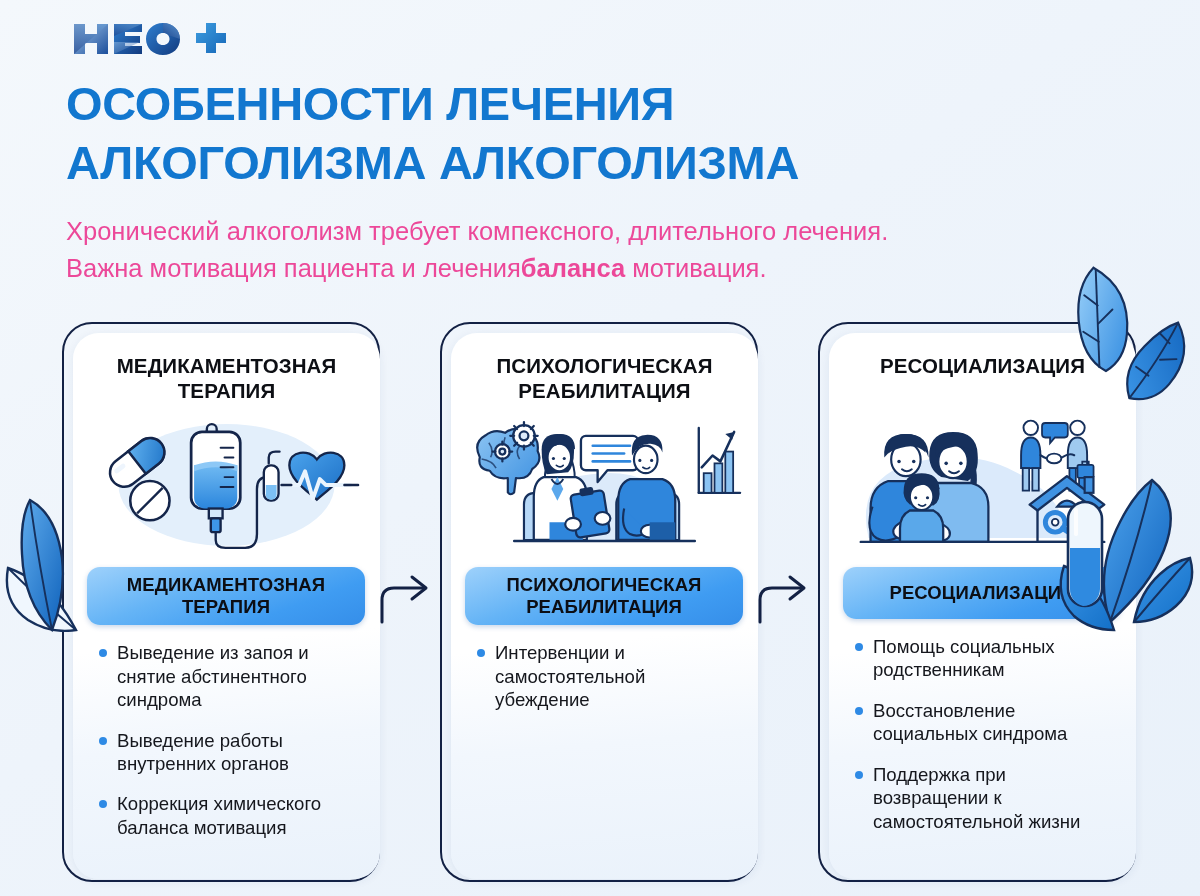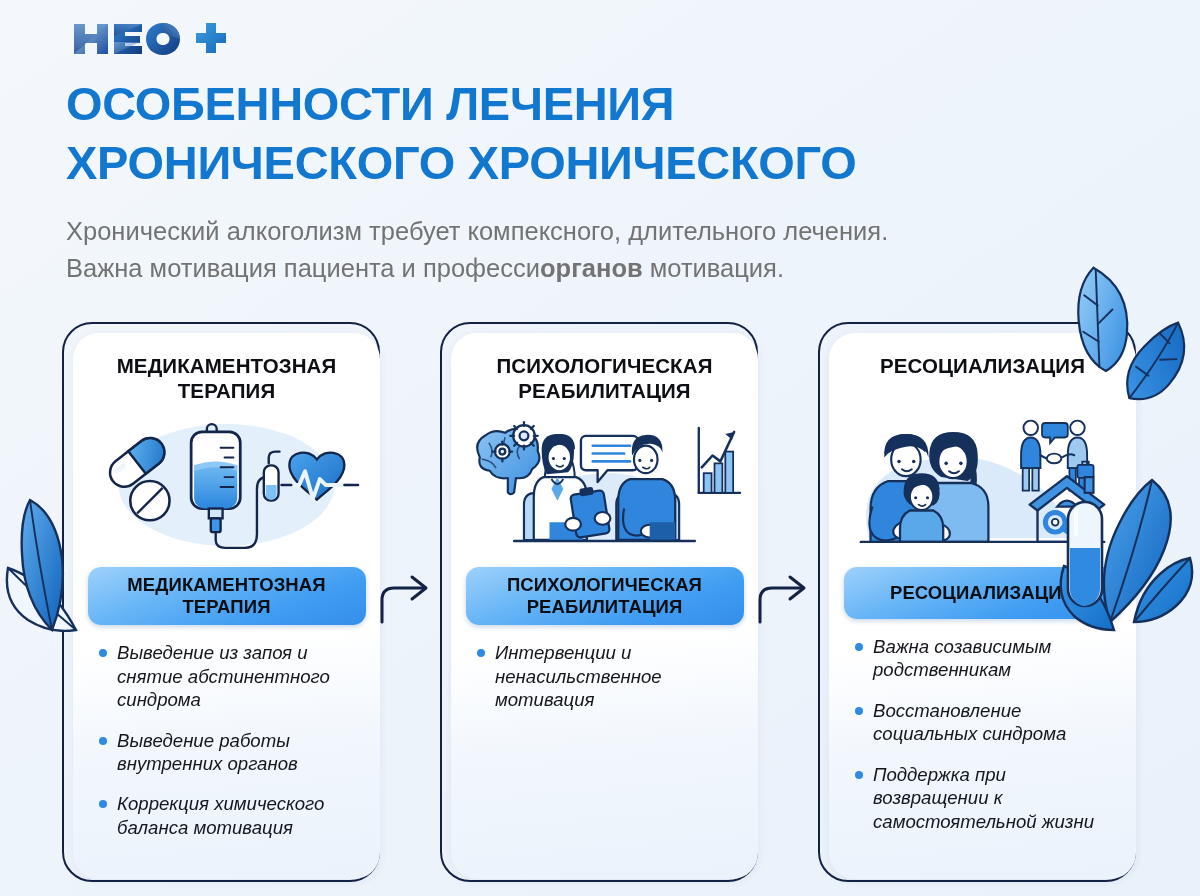--- a/index.html
+++ b/index.html
@@ -45,21 +45,21 @@
     line-height: 1.26;
     font-weight: bold;
     letter-spacing: -0.3px;
   }
 
   .subtitle {
     position: absolute;
     left: 66px;
     top: 213px;
     width: 1060px;
-    color: #737373;
+    color: #ec4899;
     font-size: 25.5px;
     line-height: 1.45;
     font-weight: normal;
   }
   .subtitle b { font-weight: bold; }
 
   
   .cards {
     position: absolute;
     left: 62px;
@@ -92,21 +92,20 @@
     left: 11px;
     top: 11px;
     width: 307px;
     height: 546px;
     border-radius: 26px;
     background: linear-gradient(175deg, #ffffff 0%, #ffffff 56%, #f2f7fd 74%, #eaf2fb 100%);
     box-shadow: 0 2px 10px rgba(30, 60, 110, 0.07);
     overflow: hidden;
     display: flex;
     flex-direction: column;
-    align-items: center;
     padding: 20px 14px 16px 14px;
   }
 
   .card-title {
     font-size: 20.5px;
     font-weight: bold;
     color: #0d0f14;
     text-align: center;
     line-height: 1.22;
     letter-spacing: 0.1px;
@@ -140,21 +139,20 @@
     line-height: 1.2;
     padding: 7px 10px;
     letter-spacing: 0.1px;
   }
 
   .bullets {
     margin-top: 16px;
     width: 100%;
     padding-left: 10px;
     list-style: none;
-    font-style: italic;
   }
   .bullets li {
     position: relative;
     padding-left: 20px;
     margin-bottom: 17px;
     font-size: 18.6px;
     line-height: 1.26;
     color: #15171d;
   }
   .bullets li::before {
@@ -212,26 +210,26 @@
 
       <path d="M95 7 c10 0 17 7 17 16 s-7 16 -17 16 s-17 -7 -17 -16 s7 -16 17 -16 Z M95 17 c-4 0 -6.5 2.6 -6.5 6 s2.5 6 6.5 6 s6.5 -2.6 6.5 -6 s-2.5 -6 -6.5 -6 Z" fill="url(#lgC)"></path>
       <path d="M95 7 c10 0 17 7 17 16 l-12 -4 c0 -1.5 -1.5 -2 -5 -2 Z" fill="url(#lgB)" opacity="0.7"></path>
 
       <path d="M128 17 h10 V7 h10 v10 h10 v10 h-10 v10 h-10 V27 h-10 Z" fill="url(#lgD)"></path>
     </svg>
   </div>
 
   <div class="title">
     <div>ОСОБЕННОСТИ ЛЕЧЕНИЯ</div>
-    <div>ХРОНИЧЕСКОГО ХРОНИЧЕСКОГО</div>
+    <div>АЛКОГОЛИЗМА АЛКОГОЛИЗМА</div>
   </div>
 
   <div class="subtitle">
     <div>Хронический алкоголизм требует компексного, длительного лечения.</div>
-    <div><span>Важна мотивация пациента и професси</span><b>органов</b><span> мотивация.</span></div>
+    <div><span>Важна мотивация пациента и лечения</span><b>баланса</b><span> мотивация.</span></div>
   </div>
 
   <div class="cards">
 
     <div class="card-slot">
       <div class="card-frame"></div>
       <div class="card">
         <div class="card-title">МЕДИКАМЕНТОЗНАЯ ТЕРАПИЯ</div>
 
         <div class="illus">
@@ -413,21 +411,21 @@
               <rect x="263" y="38" width="8" height="42" fill="#8cc4f3" stroke="#16305c" stroke-width="1.8"></rect>
               <polyline points="239,54 250,42 258,48 272,18" fill="none" stroke="#16305c" stroke-width="2.6" stroke-linejoin="round" stroke-linecap="round"></polyline>
               <path d="M272 18 l-9 2 l7 6 Z" fill="#16305c"></path>
             </g>
           </svg>
         </div>
 
         <div class="badge">ПСИХОЛОГИЧЕСКАЯ РЕАБИЛИТАЦИЯ</div>
 
         <ul class="bullets">
-          <li>Интервенции и ненасильственное мотивация</li>
+          <li>Интервенции и самостоятельной убеждение</li>
         </ul>
       </div>
     </div>
 
     <div class="connector">
       <svg viewBox="0 0 60 560" width="60" height="560">
         <g stroke="#132144" stroke-width="3" fill="none" stroke-linecap="round" stroke-linejoin="round">
           <path d="M2 300 v-22 q0 -12 12 -12 h30"></path>
           <polyline points="32,255 46,266 32,277"></polyline>
         </g>
@@ -507,21 +505,21 @@
               <circle cx="28" cy="44" r="3.4" fill="#ffffff" stroke="#16305c" stroke-width="1.8"></circle>
               <path d="M36 50 L58 64" stroke="#2f86dc" stroke-width="6" stroke-linecap="round"></path>
               <path d="M48 58 l5 -6 M54 62 l5 -6" stroke="#2f86dc" stroke-width="5" stroke-linecap="round"></path>
             </g>
           </svg>
         </div>
 
         <div class="badge">РЕСОЦИАЛИЗАЦИЯ</div>
 
         <ul class="bullets">
-          <li>Важна созависимым родственникам</li>
+          <li>Помощь социальных родственникам</li>
           <li>Восстановление социальных синдрома</li>
           <li>Поддержка при возвращении к самостоятельной жизни</li>
         </ul>
       </div>
     </div>
 
   </div>
 
   <div class="deco deco-tr">
     <svg viewBox="0 0 150 190" width="150" height="190">

